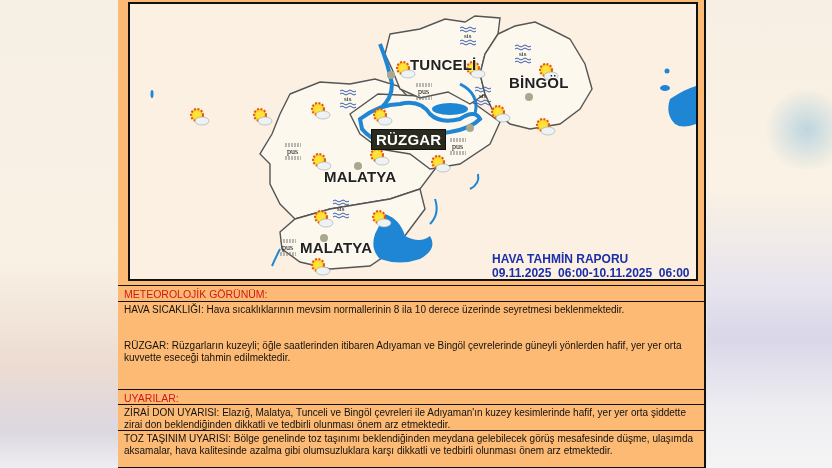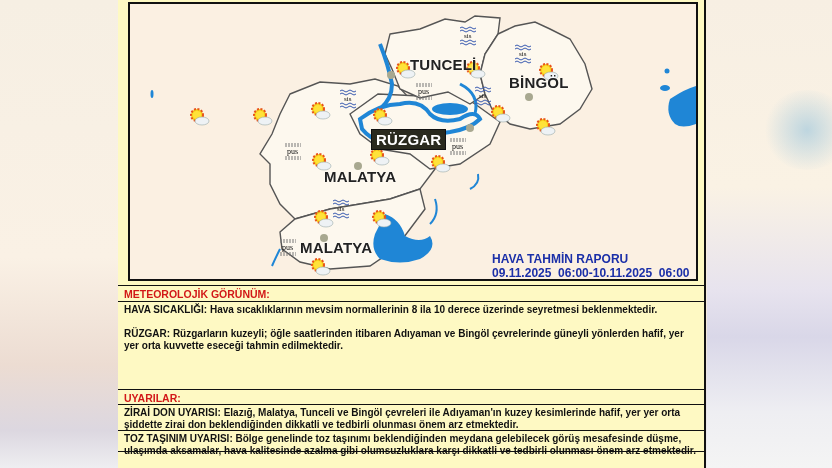--- a/index.html
+++ b/index.html
@@ -15,21 +15,21 @@
   .side-right {
     position:absolute; left:707px; top:0; width:125px; height:468px;
     background: linear-gradient(180deg, #f7efe3 0%, #faf2e4 40%, #e7e3ee 62%, #d9d7e8 72%, #eeeef2 88%, #f4f4f4 100%);
   }
   .side-right .glow {
     position:absolute; right:-20px; top:90px; width:90px; height:80px;
     border-radius:50%; background: radial-gradient(circle, rgba(150,195,220,0.6) 0%, rgba(150,195,220,0) 70%);
   }
   .doc {
     position:absolute; left:118px; top:0; width:588px; height:468px;
-    background:#fef9c3; border-right:2px solid #111;
+    background:#fdba74; border-right:2px solid #111;
     box-sizing:border-box;
   }
   .map-frame {
     position:absolute; left:10px; top:2px; width:570px; height:279px;
     border:2px solid #111; box-sizing:border-box;
     background:#fbf0e2; overflow:hidden;
   }
   .map-frame svg { position:absolute; left:0; top:0; }
   .city-label {
     position:absolute; font-weight:bold; font-size:15px; color:#222;
@@ -40,21 +40,21 @@
     background:#2a2a1e; color:#fff; padding:1px 4px; border:1px solid #111;
     text-shadow:none;
   }
   .report-title {
     position:absolute; left:362px; top:248px; font-weight:bold;
     font-size:12px; color:#1b2fa8; line-height:14px;
   }
   .section {
     position:absolute; left:0; width:586px; box-sizing:border-box;
     border-top:1.5px solid #111; padding:2px 6px; font-size:10px;
-    font-weight:bold; color:#111; line-height:12px;
+    font-weight:normal; color:#111; line-height:12px;
   }
   .section.red { color:#d21818; font-size:10.5px; }
   .section p { margin:0; }
 </style>
 </head>
 <body>
 
 <div class="side-left"></div>
 <div class="side-right">
     <div class="glow"></div>
@@ -149,24 +149,24 @@
       <div>HAVA TAHMİN RAPORU</div>
       <div style="white-space:pre;">09.11.2025  06:00-10.11.2025  06:00</div>
     </div>
   </div>
 
   <div class="section red" style="top:285px;height:16px;">
     <p>METEOROLOJİK GÖRÜNÜM:</p>
   </div>
   <div class="section" style="top:301px;height:90px;">
     <p style="margin-top:0;">HAVA SICAKLIĞI: Hava sıcaklıklarının mevsim normallerinin 8 ila 10 derece üzerinde seyretmesi beklenmektedir.</p>
-    <p style="margin-top:12px;"><span>RÜZGAR:</span> <span>Rüzgarların kuzeyli; öğle saatlerinden itibaren Adıyaman ve Bingöl çevrelerinde güneyli yönlerden hafif, yer yer orta kuvvette eseceği tahmin edilmektedir.</span></p>
+    <p style="margin-top:24px;"><span>RÜZGAR:</span> <span>Rüzgarların kuzeyli; öğle saatlerinden itibaren Adıyaman ve Bingöl çevrelerinde güneyli yönlerden hafif, yer yer orta kuvvette eseceği tahmin edilmektedir.</span></p>
   </div>
   <div class="section red" style="top:389px;height:16px;">
     <p>UYARILAR:</p>
   </div>
   <div class="section" style="top:404px;height:36px;">
     <p>ZİRAİ DON UYARISI: Elazığ, Malatya, Tunceli ve Bingöl çevreleri ile Adıyaman'ın kuzey kesimlerinde hafif, yer yer orta şiddette zirai don beklendiğinden dikkatli ve tedbirli olunması önem arz etmektedir.</p>
   </div>
-  <div class="section" style="top:430px;height:22px;border-bottom:1.5px solid #111;">
+  <div class="section" style="top:430px;height:38px;border-bottom:1.5px solid #111;">
     <p>TOZ TAŞINIM UYARISI: Bölge genelinde toz taşınımı beklendiğinden meydana gelebilecek görüş mesafesinde düşme, ulaşımda aksamalar, hava kalitesinde azalma gibi olumsuzluklara karşı dikkatli ve tedbirli olunması önem arz etmektedir.</p>
   </div>
 </div>
 
 </body></html>

